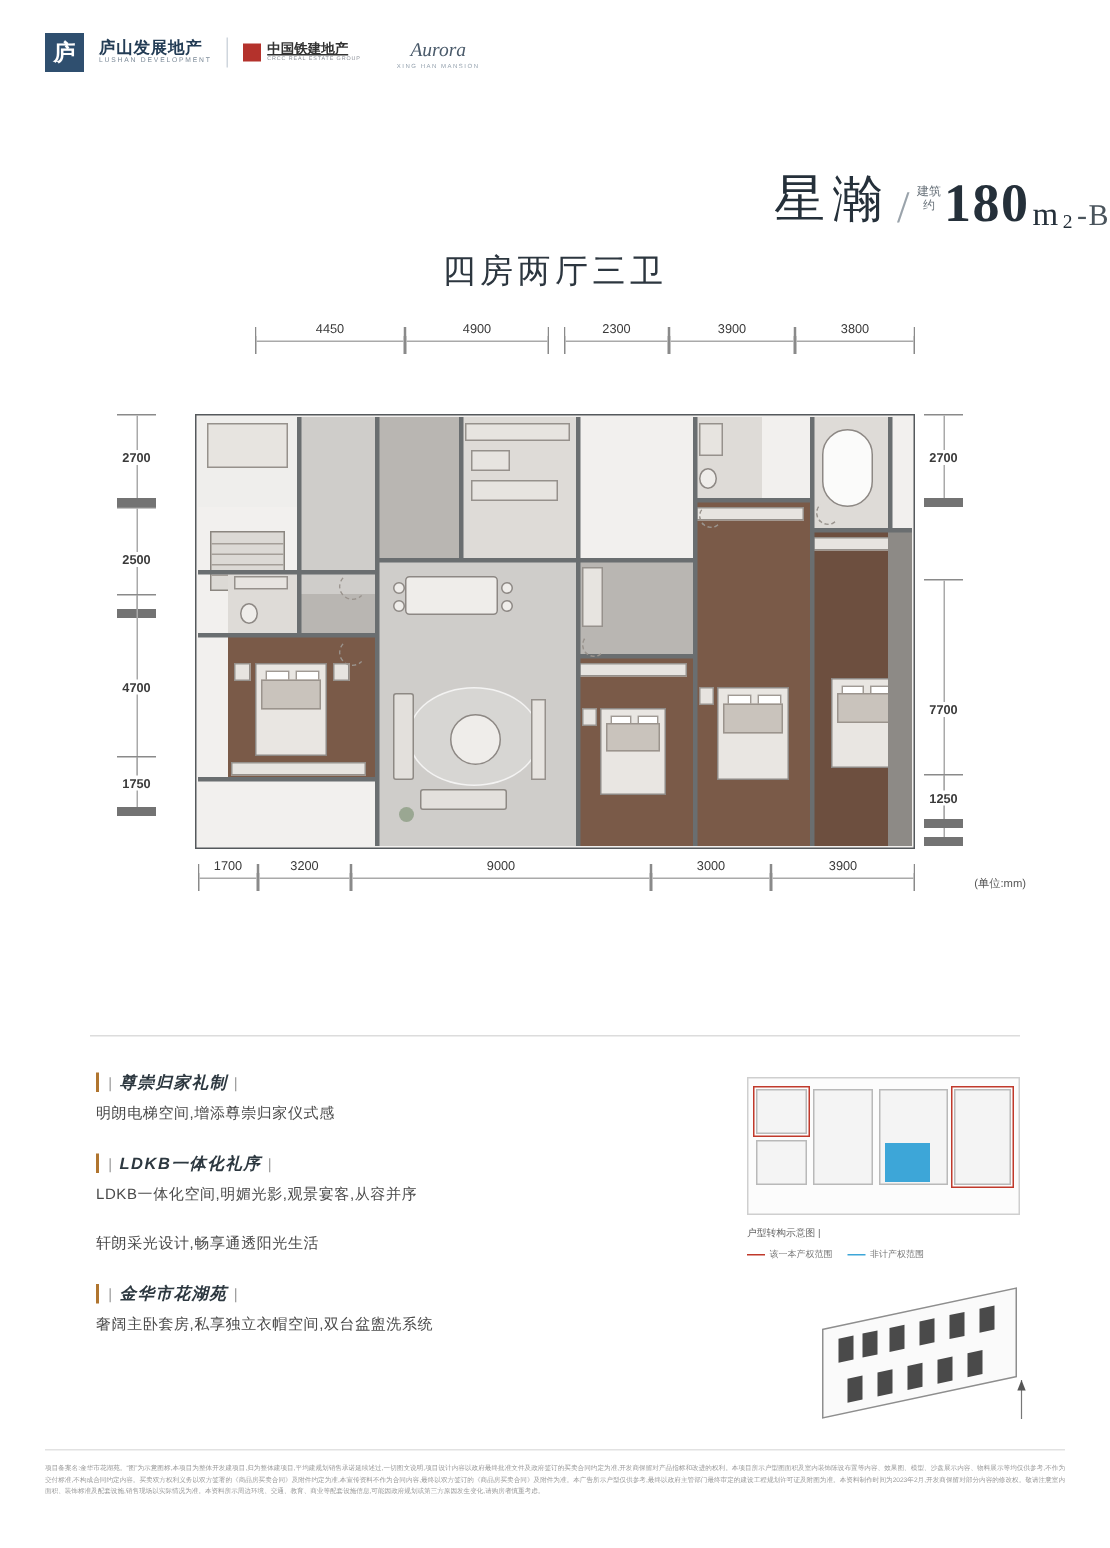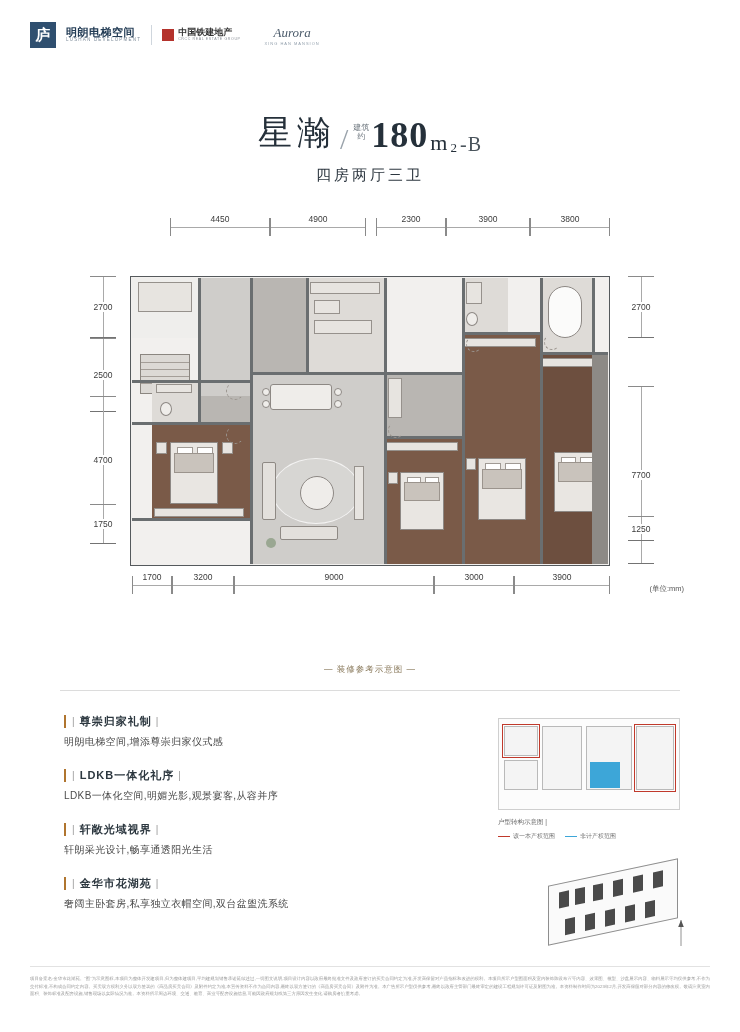--- a/index.html
+++ b/index.html
@@ -30,49 +30,49 @@
     display: flex; align-items: center; justify-content: center;
     font-weight: bold;
   }
   .logo-text { line-height: 1.05; }
   .logo-text .cn { font-size: 11px; font-weight: bold; color: #233c55; letter-spacing: .5px;}
   .logo-text .en { font-size: 4.5px; color: #7d8b99; letter-spacing: 1.2px; }
   .logo-div { width: 1px; height: 20px; background: #cfd6dd; }
   .logo2 { display:flex; align-items:center; gap:4px; }
   .logo2 .sq { width: 12px; height: 12px; background:#b4322c; }
   .logo2 .t { line-height:1.05; }
-  .logo2 .t .cn { font-size: 9px; color:#333; font-weight:bold; }
+  .logo2 .t .cn { font-size: 9px; color:#333; font-weight:bold;text-decoration:underline; }
   .logo2 .t .en { font-size: 3.6px; color:#8b9098; letter-spacing:.6px; }
   .logo3 { margin-left: 14px; text-align:center; }
   .logo3 .script { font-family: "Liberation Serif", serif; font-style: italic; font-size: 13px; color:#4a5a6a; }
   .logo3 .sub { font-size: 4px; color:#93a0ad; letter-spacing:1px; }
 
   
   .title-block { position:absolute; top:110px; left:0; width:100%; text-align:center; }
   .title-main {
     font-family: "Liberation Serif", serif;
     font-size: 34px;
     color: #25303a;
     letter-spacing: 1px;
     display: flex;
     align-items: flex-end;
-    justify-content: center;
+    justify-content: flex-end;
     gap: 2px;
   }
   .title-main .name { font-weight: 500; letter-spacing: 5px; }
   .title-main .slash { color:#9aa3ab; font-size: 30px; font-weight: 300; margin: 0 2px; }
   .title-main .tag { font-size: 8px; color:#6a737b; align-self: center; line-height:1.1; width: 16px; letter-spacing:0; text-align:center;}
   .title-main .num { font-weight: 600; font-size: 36px; }
   .title-main .unit { font-size: 22px; font-weight: 500; }
   .title-main .sup { font-size: 13px; vertical-align: super; }
   .title-main .suffix { font-size: 20px; color:#4a545c; }
   .title-sub {
     margin-top: 10px;
     font-family: "Liberation Serif", serif;
-    font-size: 15px;
+    font-size: 22px;
     color: #2c363f;
     letter-spacing: 3px;
   }
 
   
   .plan-wrap { position:absolute; top:218px; left:60px; width: 620px; height: 420px; }
 
   
   .dim-row { position:absolute; height: 18px; }
   .dim-seg {
@@ -86,23 +86,24 @@
     border-top: 1px solid #a9a9a9;
   }
   .dim-seg span {
     position:absolute; top:-4px; left:0; right:0;
     text-align:center; font-size:8.5px; color:#3a3a3a; background:#fff;
     padding: 0 1px;
   }
 
   .dim-col { position:absolute; width: 26px; }
   .dim-vseg {
-    position:absolute; left:12px; width:26px;
+    position:absolute; left:0; width:26px;
     border-top: 1px solid #8a8a8a;
-    border-bottom: 1px solid #737373;
+    border-bottom: 6px solid #737373;
+    font-weight: bold;
   }
   .dim-vseg::before {
     content:"";
     position:absolute; left:13px; top:0; bottom:0;
     border-left: 1px solid #a9a9a9;
   }
   .dim-vseg span {
     position:absolute; left:-2px; right:-2px; top:50%;
     transform: translateY(-50%);
     text-align:center; font-size:8.5px; color:#3a3a3a; background:#fff;
@@ -156,20 +157,21 @@
   
   .hr { position:absolute; left:60px; width:620px; height:1px; background:#dcdcdc; }
 
   
   .features { position:absolute; left:64px; top:714px; width: 420px; }
   .feat { margin-bottom: 19px; }
   .feat .hd {
     font-size: 11px; color: #2d3840; letter-spacing:1px;
     padding-left: 8px; position:relative; margin-bottom: 6px;
     font-weight: bold;
+    font-style: italic;
   }
   .feat .hd::before {
     content:""; position:absolute; left:0; top:1px; bottom:1px; width:2px; background:#b0752f;
   }
   .feat .hd .br { color:#9b9b9b; font-weight: normal; font-size:10px; }
   .feat .bd { font-size: 10px; color:#4a4a4a; letter-spacing:.4px; }
 
   
   .mini-plan { position:absolute; left:498px; top:718px; width:182px; height:92px; }
   .mini-plan .mbox { position:absolute; inset:0; border:1px solid #cfcfcf; background:#fcfcfc; }
@@ -196,21 +198,21 @@
     position:absolute; left:30px; top:975px; width:680px;
     font-size: 4.4px; line-height: 1.75; color:#9a9a9a; text-align: justify;
   }
 </style>
 </head>
 <body>
 
 <div class="page-header">
   <div class="logo-mark">庐</div>
   <div class="logo-text">
-    <div class="cn">明朗电梯空间</div>
+    <div class="cn">庐山发展地产</div>
     <div class="en">LUSHAN DEVELOPMENT</div>
   </div>
   <div class="logo-div"></div>
   <div class="logo2">
     <div class="sq"></div>
     <div class="t">
       <div class="cn">中国铁建地产</div>
       <div class="en">CRCC REAL ESTATE GROUP</div>
     </div>
   </div>
@@ -268,21 +270,21 @@
       </div>
   </div>
 
   <div class="dim-col" style="left:556px; top:58px; height:290px;">
     <div class="dim-vseg" style="top:0;    height:62px;">
         <span>2700</span>
       </div>
     <div class="dim-vseg" style="top:62px; height:178px;margin-top:48px;">
         <span>7700</span>
       </div>
-    <div class="dim-vseg" style="top:240px;height:25px;">
+    <div class="dim-vseg" style="top:240px;height:36px;">
         <span>1250</span>
       </div>
   </div>
 
   <div class="dim-row" style="left:72px; top:358px; width:478px;">
     <div class="dim-seg" style="left:0;   width:40px;">
         <span>1700</span>
       </div>
     <div class="dim-seg" style="left:40px;width:62px;">
         <span>3200</span>
@@ -404,21 +406,20 @@
     <div class="wall w-h" style="left:254px; top:160px; width:78px;"></div>
     <div class="wall w-h" style="left:2px;   top:242px; width:118px;"></div>
 
     <div class="door-arc" style="left:96px;  top:106px; width:18px; height:18px;"></div>
     <div class="door-arc" style="left:96px;  top:150px; width:18px; height:18px;"></div>
     <div class="door-arc" style="left:258px; top:146px; width:16px; height:16px;"></div>
     <div class="door-arc" style="left:336px; top:60px;  width:16px; height:16px;"></div>
     <div class="door-arc" style="left:414px; top:58px;  width:16px; height:16px;"></div>
   </div>
 
-  <div class="plan-caption">— 装修参考示意图 —</div>
 </div>
 
 <div class="hr" style="top:690px;"></div>
 
 <div class="features">
 
   <div class="feat">
     <div class="hd">
       <span class="br">|</span>
       <span>尊崇归家礼制</span>
@@ -430,25 +431,20 @@
   <div class="feat">
     <div class="hd">
       <span class="br">|</span>
       <span>LDKB一体化礼序</span>
       <span class="br">|</span>
     </div>
     <div class="bd">LDKB一体化空间,明媚光影,观景宴客,从容并序</div>
   </div>
 
   <div class="feat">
-    <div class="hd">
-      <span class="br">|</span>
-      <span>轩敞光域视界</span>
-      <span class="br">|</span>
-    </div>
     <div class="bd">轩朗采光设计,畅享通透阳光生活</div>
   </div>
 
 
   <div class="feat">
     <div class="hd">
       <span class="br">|</span>
       <span>金华市花湖苑</span>
       <span class="br">|</span>
     </div>

